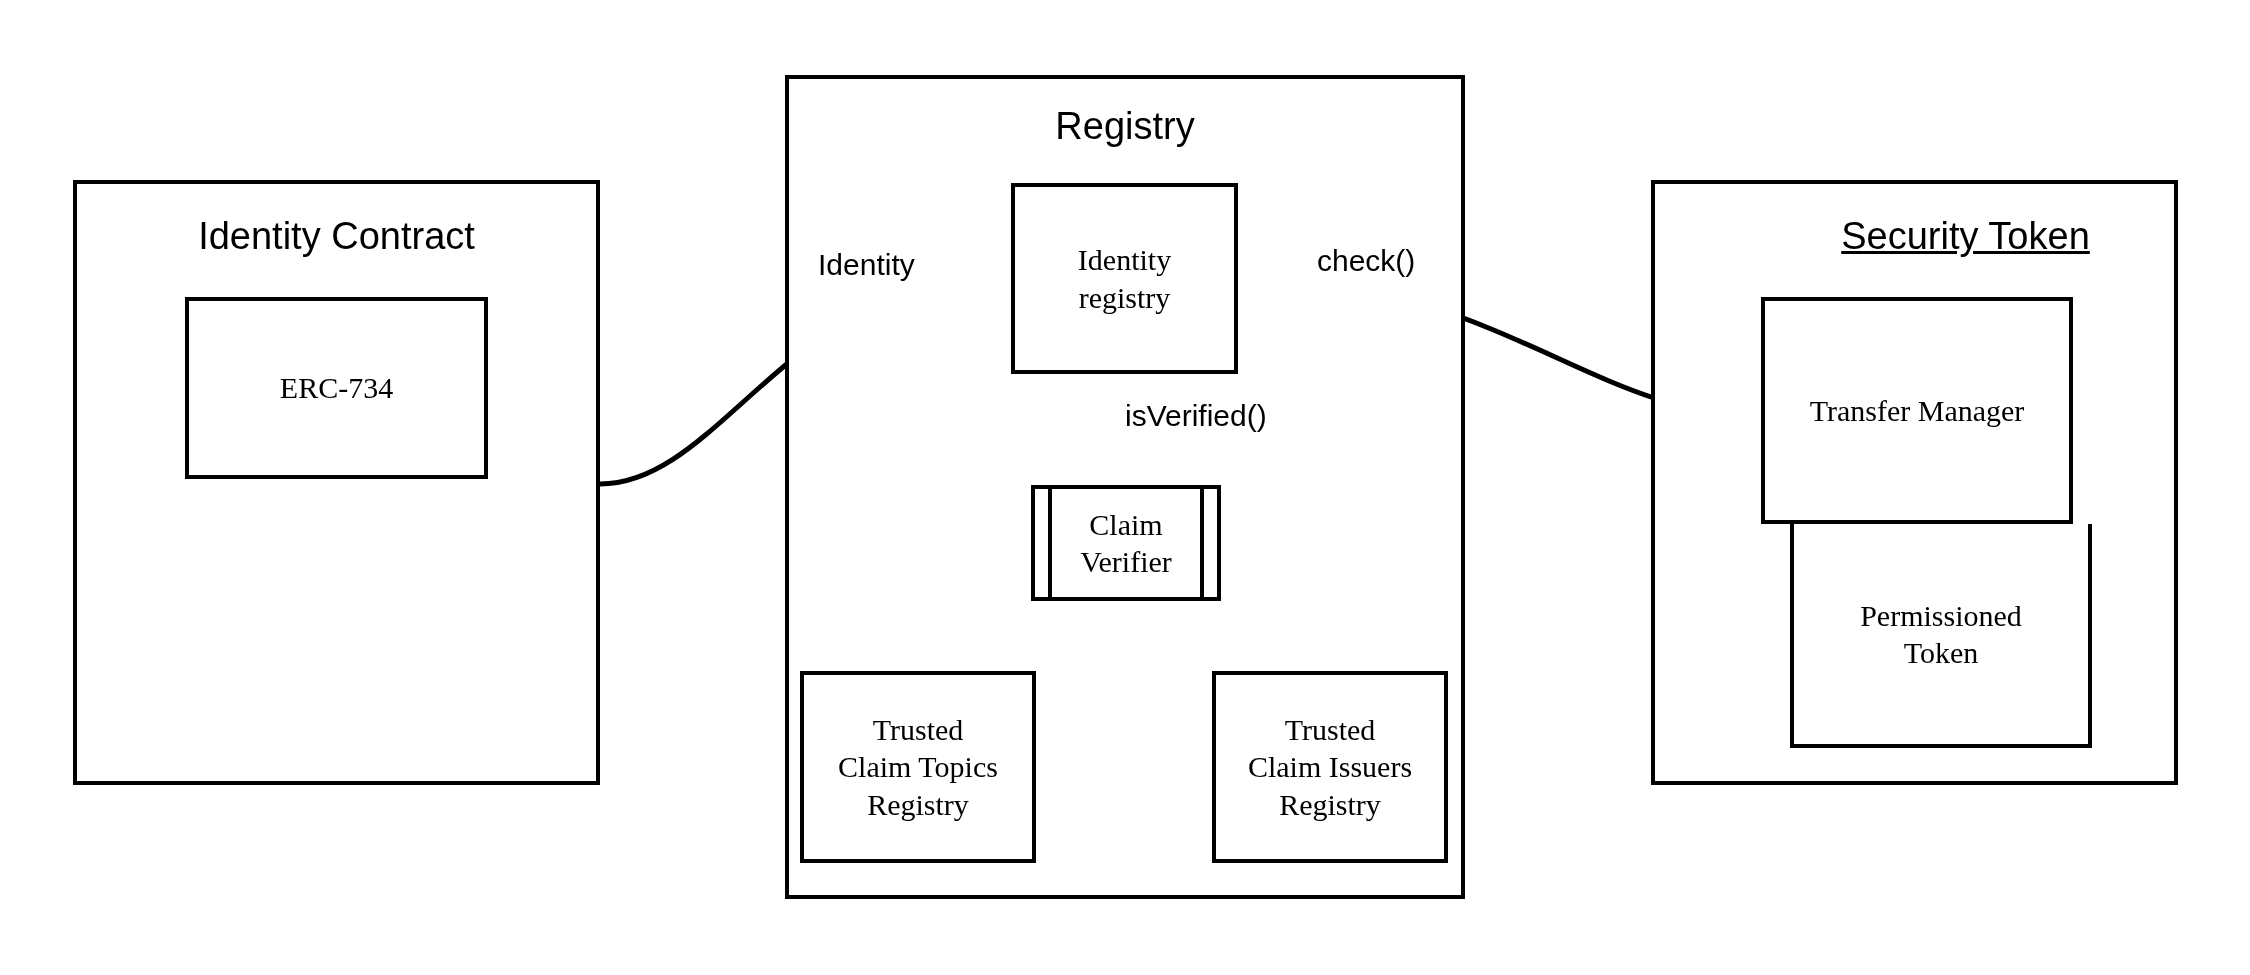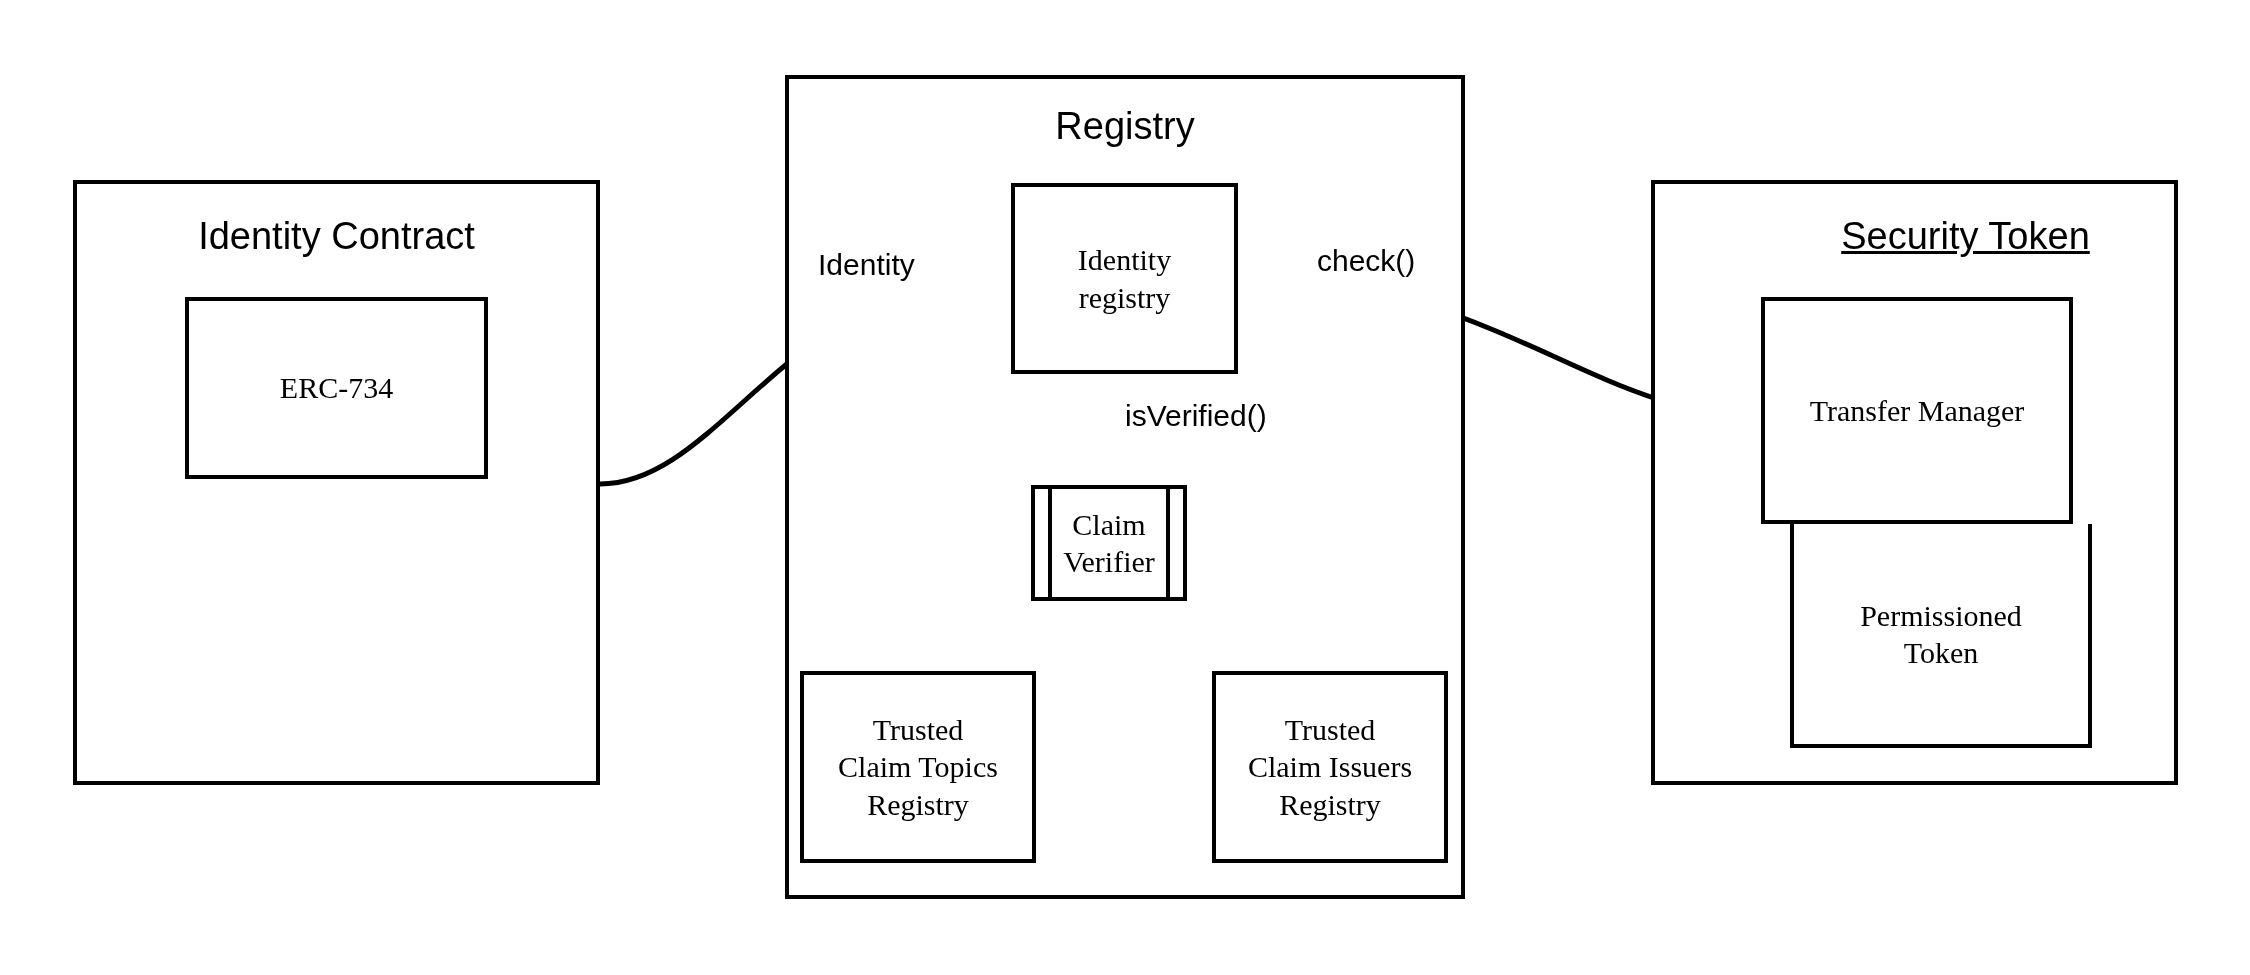--- a/index.html
+++ b/index.html
@@ -117,21 +117,21 @@
 
   <div class="box group-box" style="left:785px; top:75px; width:680px; height:824px;"></div>
 
   <div class="group-title" style="left:785px; top:105px; width:680px;">Registry</div>
 
   <div class="box node-box" style="left:1011px; top:183px; width:227px; height:191px;">
     <span class="node-label">Identity
 registry</span>
   </div>
 
-  <div class="box node-box" style="left:1031px; top:485px; width:156px; height:116px;">
+  <div class="box node-box" style="left:1031px; top:485px; width:190px; height:116px;">
     <span class="proc-bar" style="left:13px; top:0; height:108px;"></span>
     <span class="proc-bar" style="right:13px; top:0; height:108px;"></span>
     <span class="node-label">Claim
 Verifier</span>
   </div>
 
   <div class="box node-box" style="left:800px; top:671px; width:236px; height:192px;">
     <span class="node-label">Trusted
 Claim Topics
 Registry</span>

